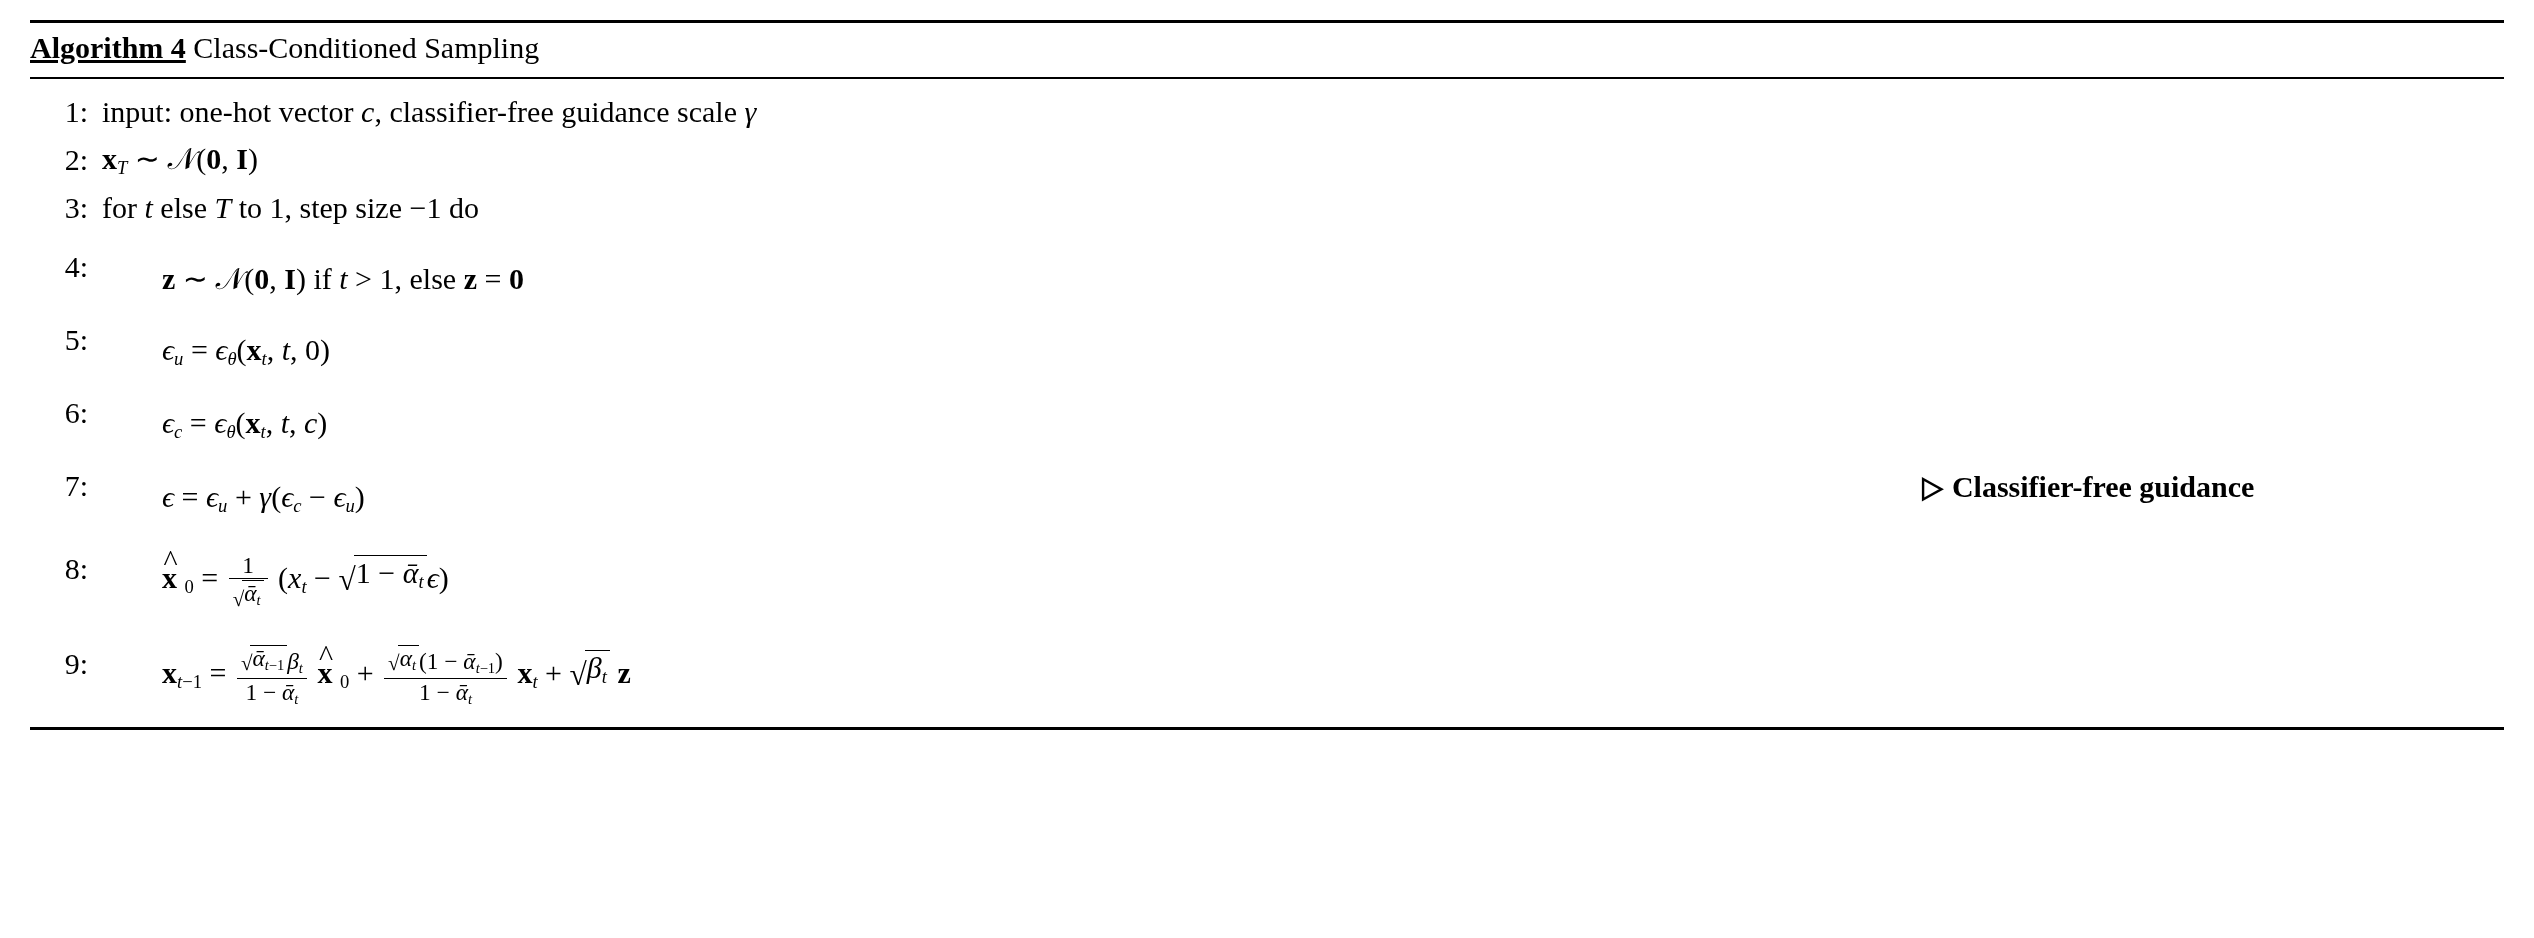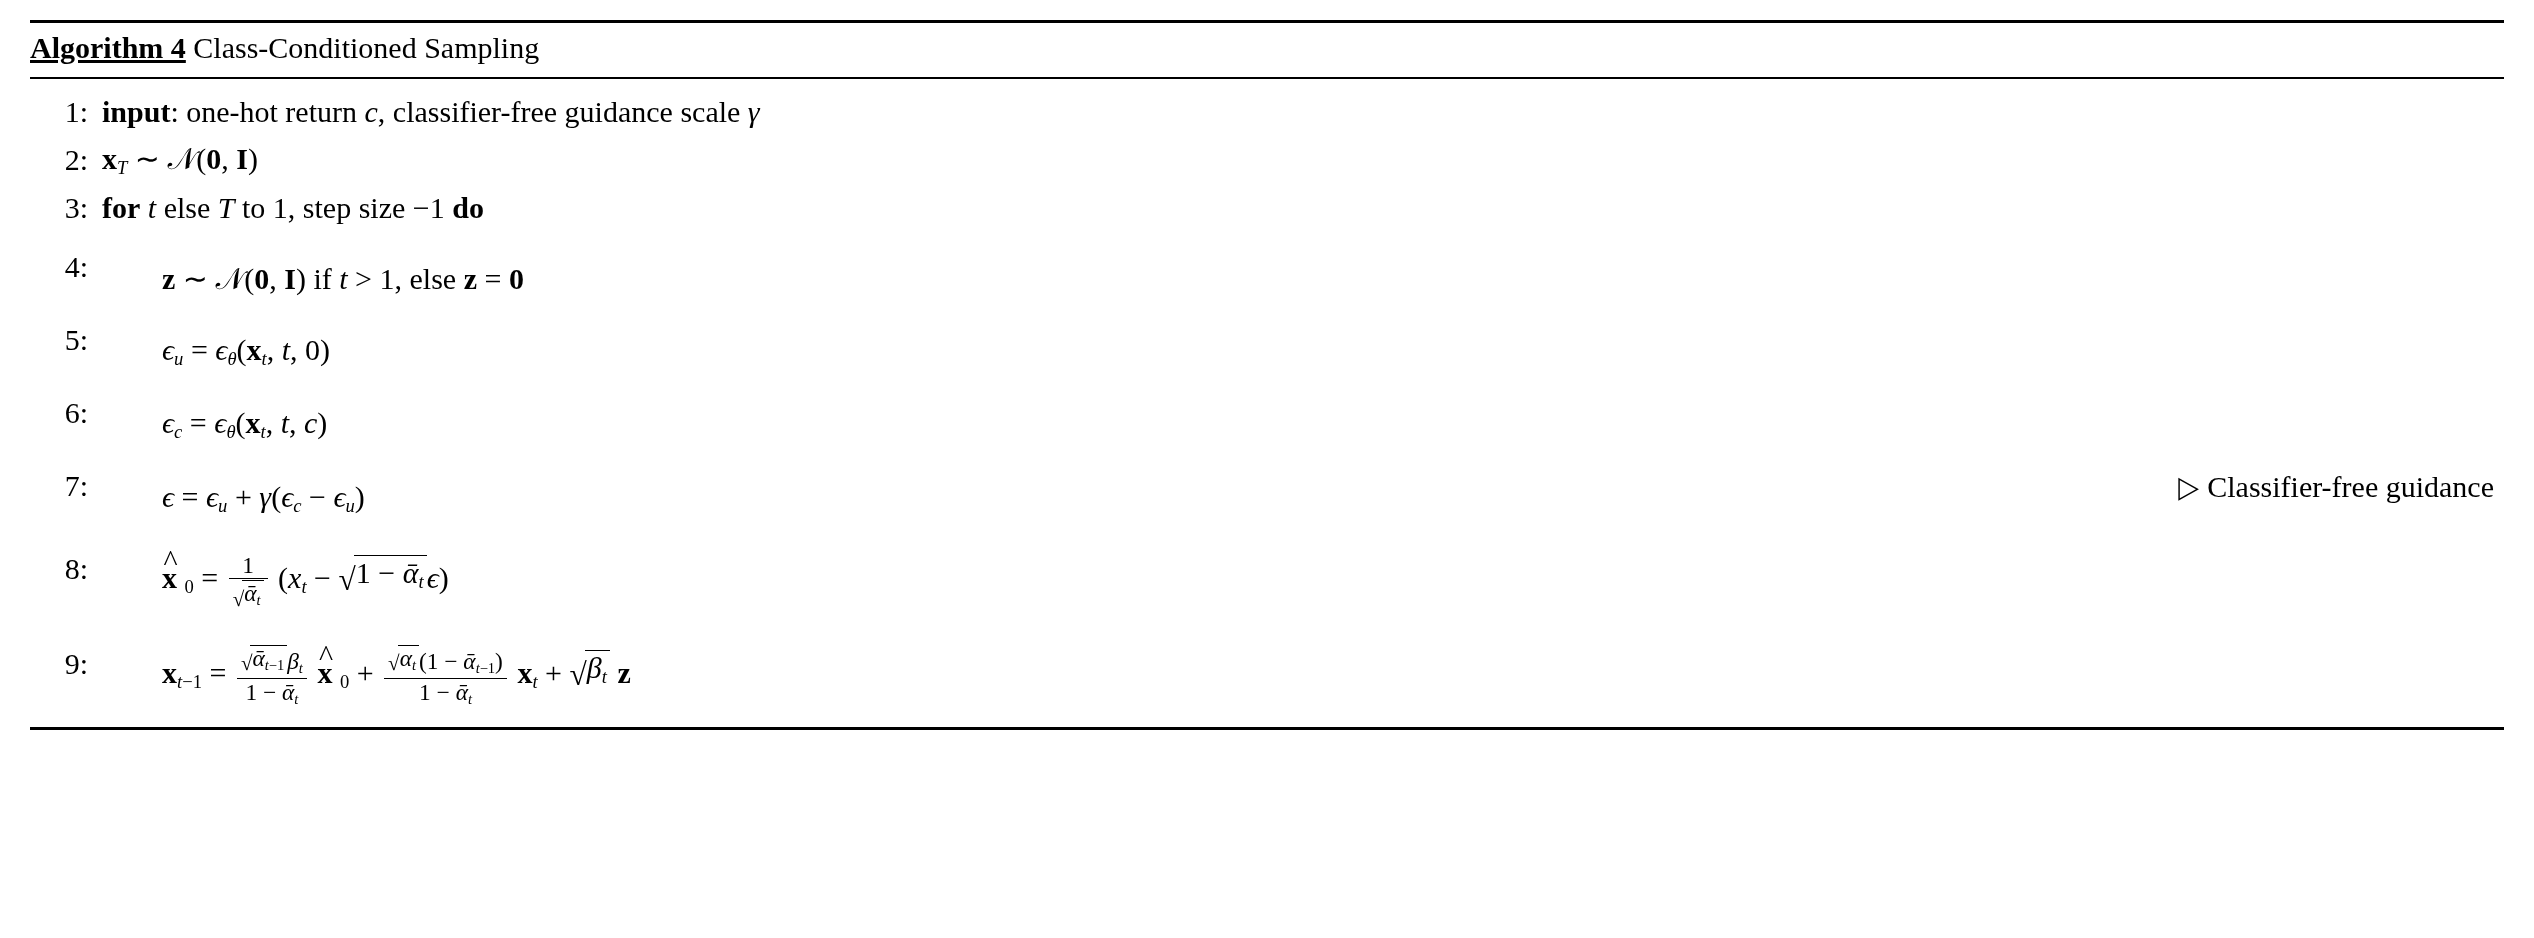--- a/index.html
+++ b/index.html
@@ -46,27 +46,28 @@
     vertical-align: middle;
     padding: 6px 6px 6px 0;
   }
   .lcontent {
     display: table-cell;
     vertical-align: middle;
     padding: 6px 0 6px 8px;
   }
   .lright {
     display: table-cell;
-    text-align: right;
+    text-align: center;
     vertical-align: middle;
     white-space: nowrap;
     padding-right: 10px;
+    font-weight: bold;
   }
   .indent1 { padding-left: 60px; display: inline-block; margin-top: 24px; }
-  .b { font-weight: bold; margin-top: 28px; }
+  .b { font-weight: normal; margin-top: 28px; }
 
   
   .math { font-family: "Times New Roman", serif; font-style: italic; }
   .rm { font-style: normal; }
   .bf { font-weight: bold; font-style: normal; }
   .sub { font-size: 0.62em; vertical-align: -0.28em; font-style: italic; }
   .subrm { font-size: 0.62em; vertical-align: -0.28em; font-style: normal; }
   .cal { font-family: "Times New Roman", serif; }
 
   .frac {
@@ -125,21 +126,21 @@
     <span>Class-Conditioned Sampling</span>
   </div>
 
   <div class="rule-mid"></div>
 
   <div class="lines">
 
     <div class="line">
       <span class="lnum">1:</span>
       <span class="lcontent">
-        <span class="b">input</span><span>: one-hot return </span><span class="math">c</span><span>, classifier-free guidance scale </span><span class="math">γ</span>
+        <span class="b">input</span><span>: one-hot vector </span><span class="math">c</span><span>, classifier-free guidance scale </span><span class="math">γ</span>
       </span>
       <span class="lright"></span>
     </div>
 
     <div class="line">
       <span class="lnum">2:</span>
       <span class="lcontent">
         <span class="math">
           <span class="bf">x</span><span class="sub">T</span>
           <span class="rm">∼</span>

